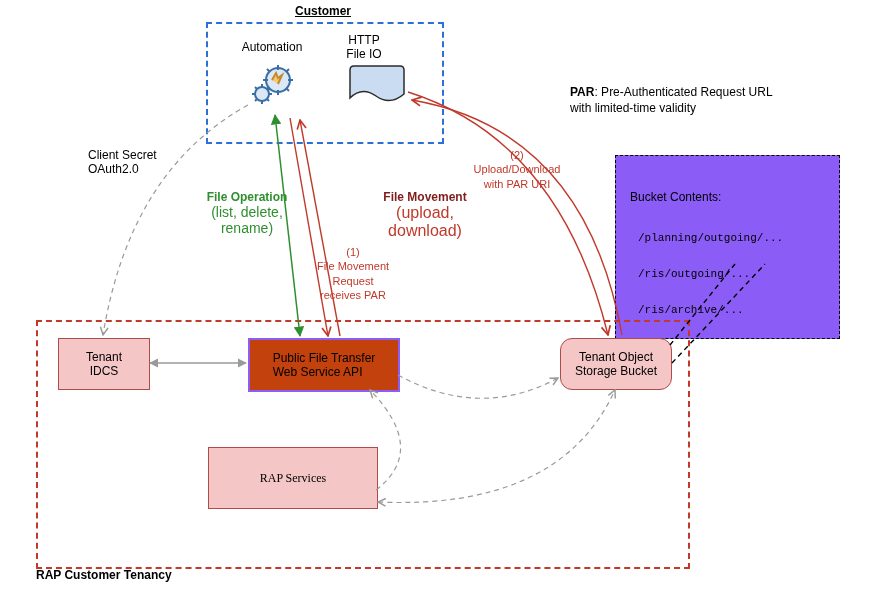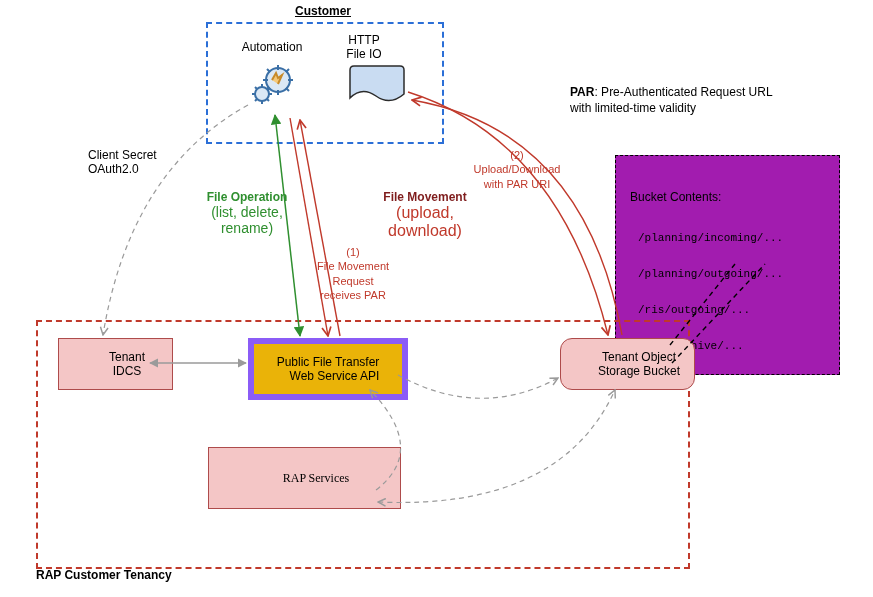--- a/index.html
+++ b/index.html
@@ -22,34 +22,33 @@
   .bold { font-weight: bold; }
   .center { text-align: center; }
   .pink-box {
     background: #f4c6c6;
     border: 1px solid #ae4b4b;
     display: flex;
     align-items: center;
     justify-content: center;
     text-align: center;
     font-size: 12px;
-    padding-left: 23px;
   }
   .red-border-box {
-    background: #eab308;
-    border: 6px solid #8b5cf6;
+    background: #c2410c;
+    border: 2px solid #8b5cf6;
     display: flex;
     align-items: center;
     justify-content: center;
-    text-align: right;
+    text-align: left;
     font-size: 12px;
   }
   .bucket-box {
     border: 1.8px dashed #000;
-    background: #a21caf;
+    background: #8b5cf6;
     padding: 10px 14px;
     font-family: "Courier New", monospace;
     font-size: 11px;
     white-space: pre;
   }
   .mono { font-family: "Courier New", monospace; }
   svg.overlay {
     position: absolute;
     top: 0; left: 0;
     width: 873px; height: 597px;
@@ -83,21 +82,20 @@
   </svg>
 </div>
 
 <div class="label" style="left:570px; top:84px; width:290px; line-height:1.35;">
   <span class="bold">PAR</span><span style="white-space:pre-line;">: Pre-Authenticated Request URL
 with limited-time validity</span>
 </div>
 
 <div class="abs bucket-box" style="left:615px; top:155px; width:195px;">
   <div style="font-family:Arial; font-size:12px; margin-bottom:4px;">Bucket Contents:</div>
-  <div class="mono" style="padding-left:8px;">/planning/incoming/...</div>
   <div class="mono" style="padding-left:8px;">/planning/outgoing/...</div>
   <div class="mono" style="padding-left:8px;">/ris/outgoing/...</div>
   <div class="mono" style="padding-left:8px;">/ris/archive/...</div>
 </div>
 
 <div class="abs dashed-box" style="left:36px; top:320px; width:650px; height:245px; border-color:#c0392b;"></div>
 <div class="label bold" style="left:36px; top:568px;">RAP Customer Tenancy</div>
 
 <div class="abs pink-box" style="left:58px; top:338px; width:90px; height:50px; white-space:pre-line;">Tenant
 IDCS</div>

